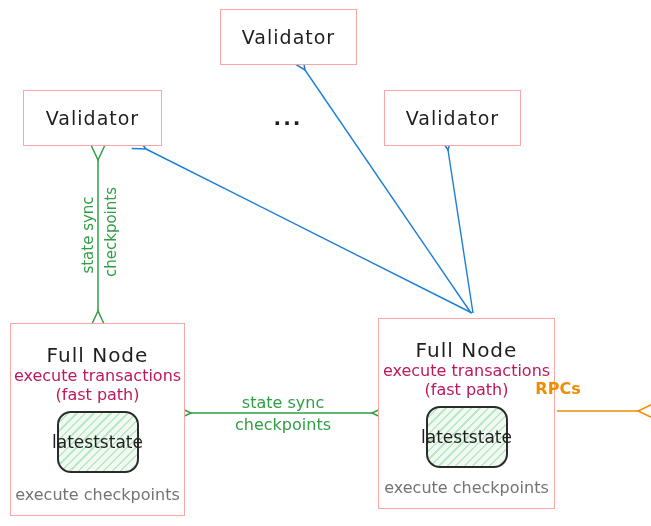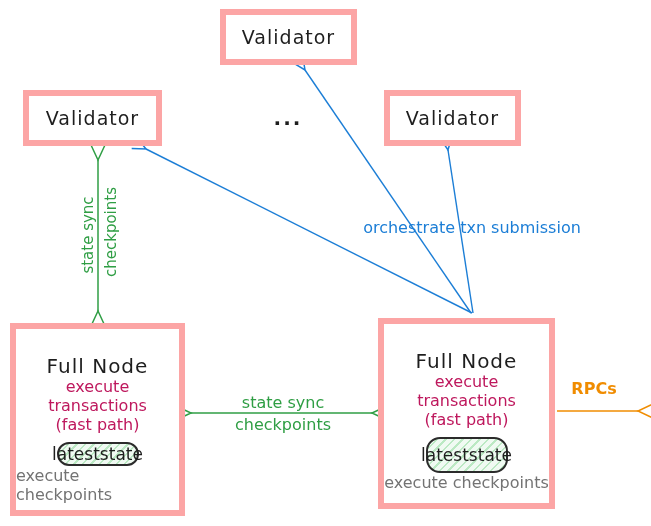--- a/index.html
+++ b/index.html
@@ -8,37 +8,37 @@
     width:651px;height:526px;
     background:#ffffff;
     font-family:"DejaVu Sans","Liberation Sans",sans-serif;
     color:#1e1e1e;
     overflow:hidden;
   }
   .arrows{position:absolute;left:0;top:0;width:651px;height:526px;pointer-events:none;}
   .box{
     position:absolute;
     background:#ffffff;
-    border:6px solid #fca5a5;
+    border:1px solid #fca5a5;
     box-sizing:border-box;
   }
   .validator{
     display:flex;align-items:center;justify-content:center;
     font-size:19px;letter-spacing:1px;
   }
   .v-top{left:220px;top:9px;width:137px;height:56px;}
   .v-left{left:23px;top:90px;width:139px;height:56px;}
   .v-right{left:384px;top:90px;width:137px;height:56px;}
   .ellipsis{
     position:absolute;left:270px;top:106px;width:36px;
     text-align:center;font-size:20px;font-weight:700;letter-spacing:2px;
   }
   .fullnode{
     display:flex;flex-direction:column;align-items:center;
-    padding-top:26px;box-sizing:border-box;
+    padding-top:20px;box-sizing:border-box;
   }
   .fn-left{left:10px;top:323px;width:175px;height:193px;}
   .fn-right{left:378px;top:318px;width:177px;height:191px;}
   .fn-title{font-size:20px;letter-spacing:1px;line-height:1.1;}
   .fn-blue{text-align:center;font-size:16px;line-height:1.2;color:#be185d;}
   .state-box{
     margin-top:7px;
     width:78px;height:58px;
     border:2px solid #2b2b2b;border-radius:14px;
     display:flex;flex-direction:row;align-items:center;justify-content:center;
@@ -47,21 +47,21 @@
     background-image:repeating-linear-gradient(135deg,
       rgba(64,192,87,0.30) 0px, rgba(64,192,87,0.30) 1.5px,
       rgba(240,250,242,0.2) 1.5px, rgba(240,250,242,0.2) 6px);
   }
   .fn-footer{margin-top:auto;margin-bottom:11px;font-size:16px;color:#737373;}
   .label{position:absolute;white-space:nowrap;}
   .blue{color:#1c7ed6;}
   .green{color:#2f9e44;}
   .orange{color:#f08c00;}
   .orchestrate{left:352px;top:218px;width:240px;text-align:center;font-size:16px;}
-  .rpcs{left:564px;top:379px;width:60px;text-align:center;font-size:16px;font-weight:600;}
+  .rpcs{left:528px;top:379px;width:60px;text-align:center;font-size:16px;font-weight:600;}
   .midsync1{left:220px;top:393px;width:126px;text-align:center;font-size:16px;}
   .midsync2{left:220px;top:415px;width:126px;text-align:center;font-size:16px;}
   .vsync1{left:43px;top:226px;width:90px;height:18px;text-align:center;font-size:15px;
           transform:rotate(-90deg);transform-origin:center;}
   .vsync2{left:63px;top:223px;width:96px;height:18px;text-align:center;font-size:15px;
           transform:rotate(-90deg);transform-origin:center;}
 </style>
 </head>
 <body>
 
@@ -133,17 +133,16 @@
     </div>
     <div class="fn-footer">execute checkpoints</div>
   </div>
 
   <div class="label green vsync1">state sync</div>
   <div class="label green vsync2">checkpoints</div>
 
   <div class="label green midsync1">state sync</div>
   <div class="label green midsync2">checkpoints</div>
 
-  <div class="label blue orchestrate">orchestrate txn submission</div>
 
   <div class="label orange rpcs">RPCs</div>
 
 </div>
 
 </body></html>

